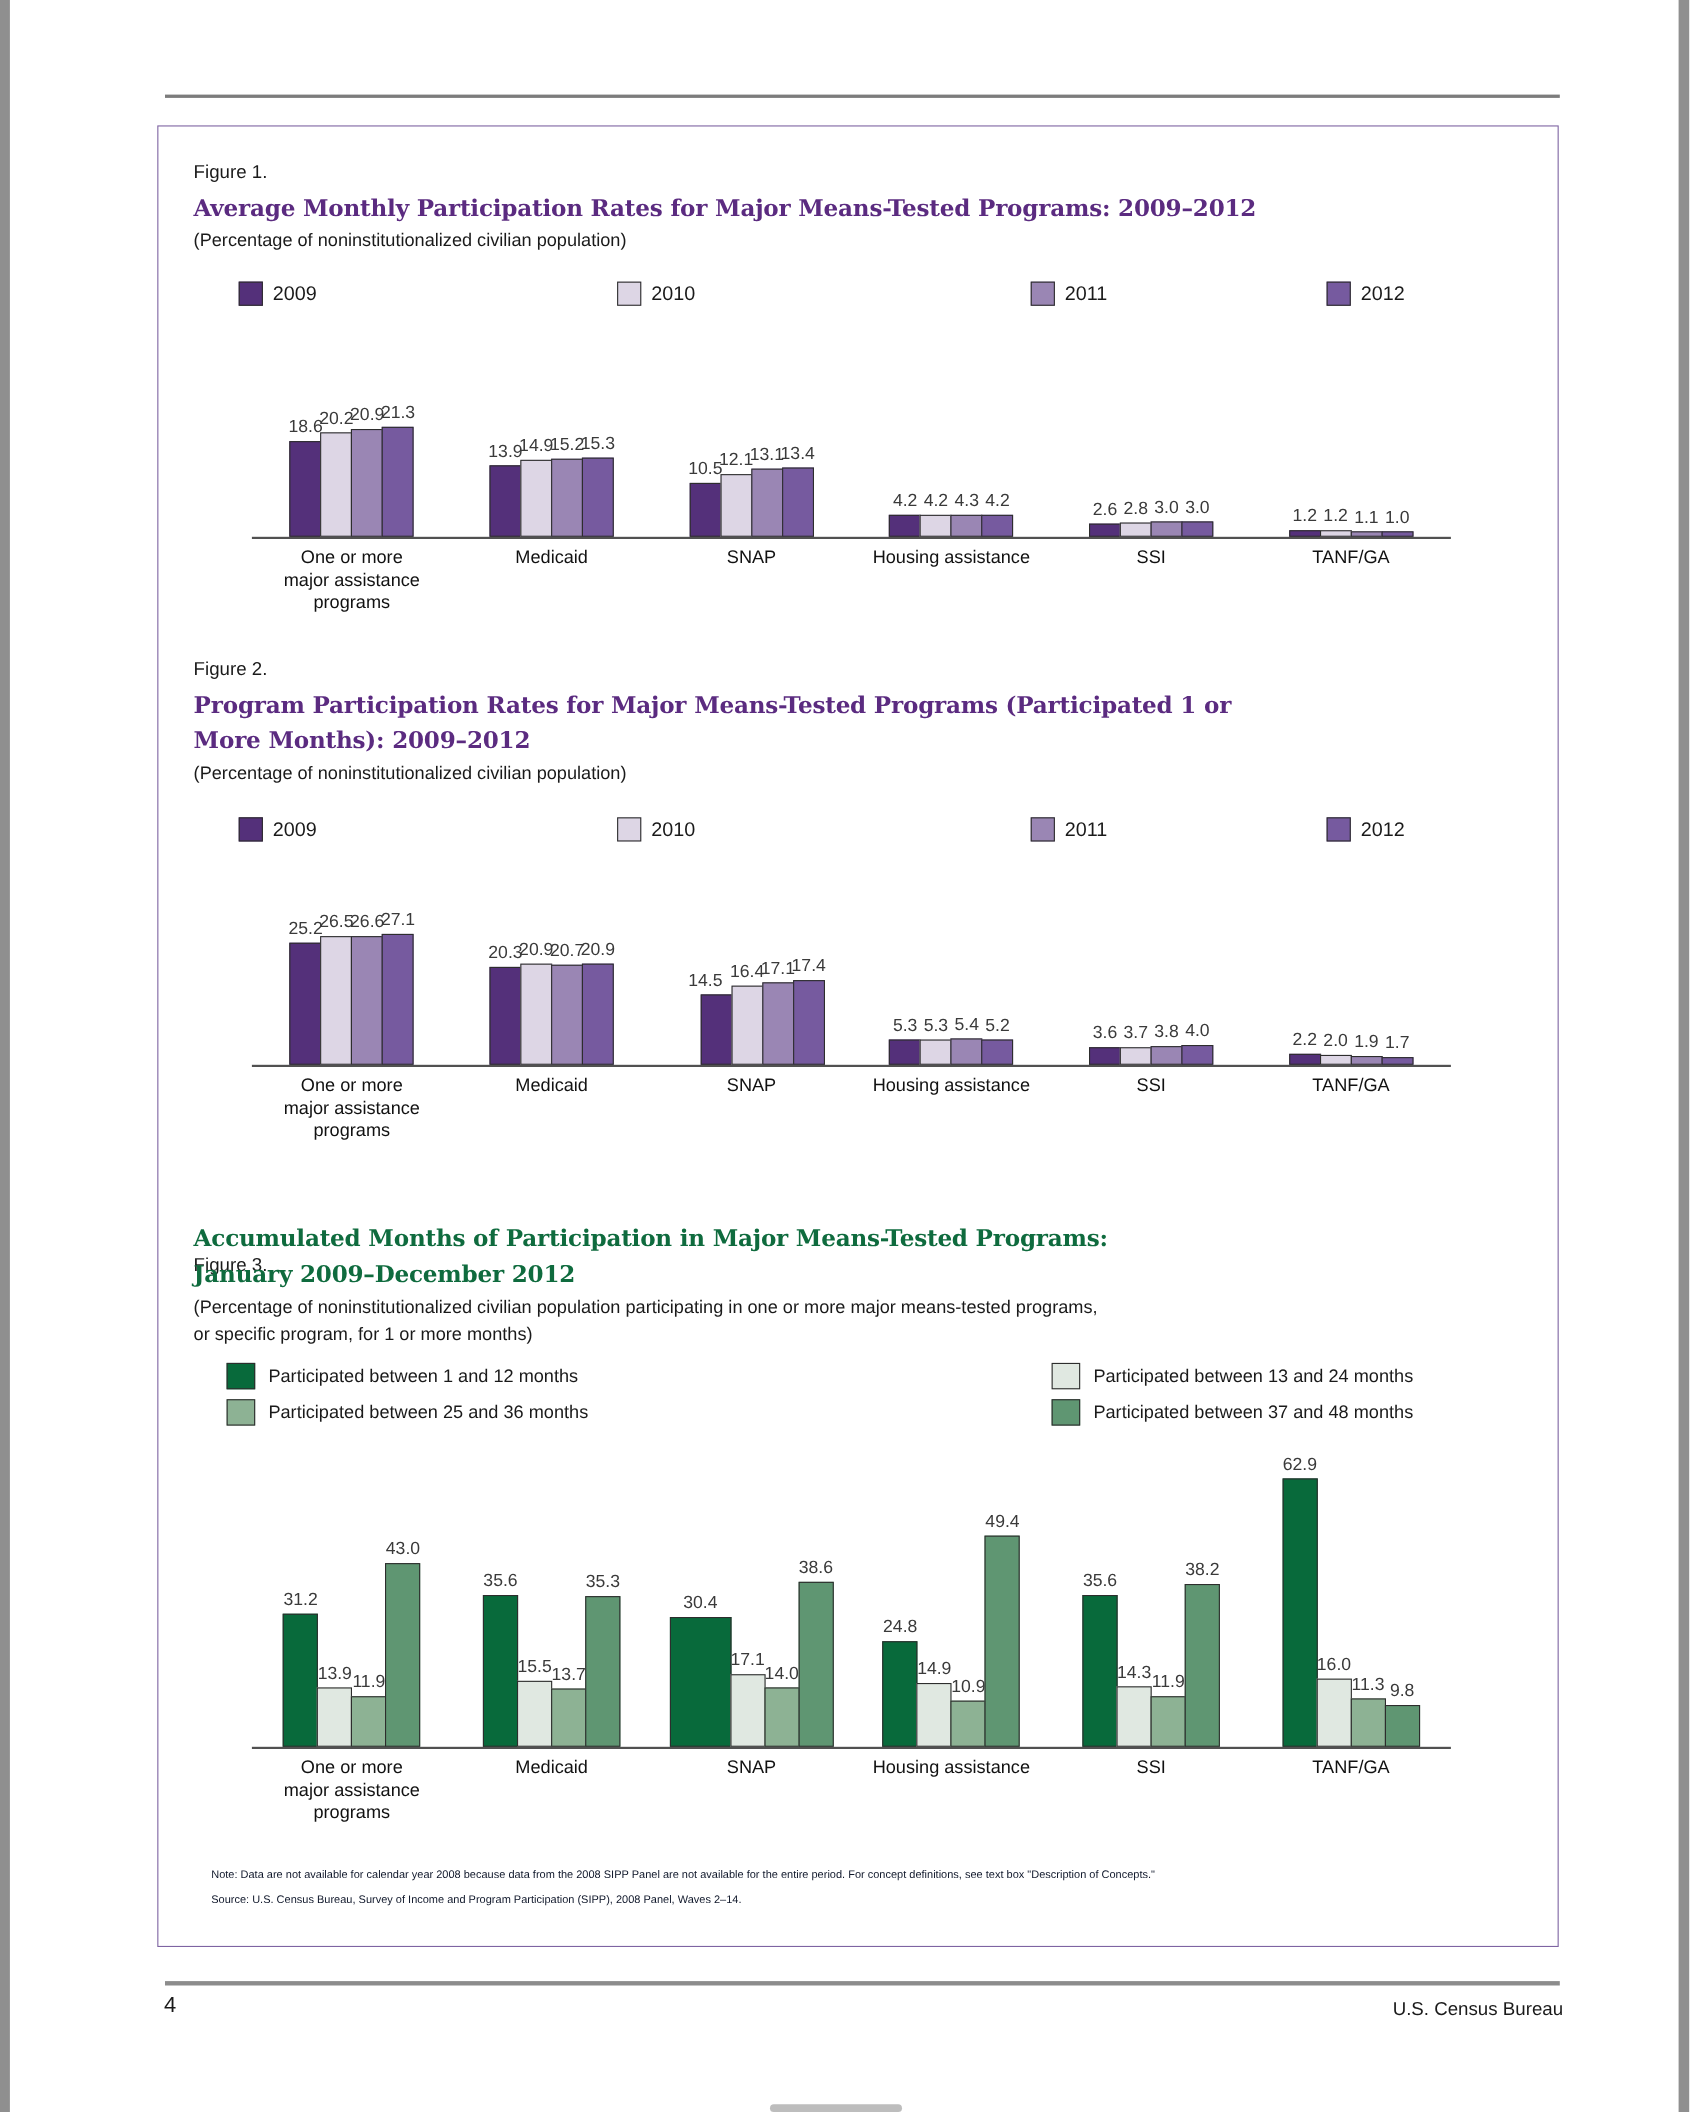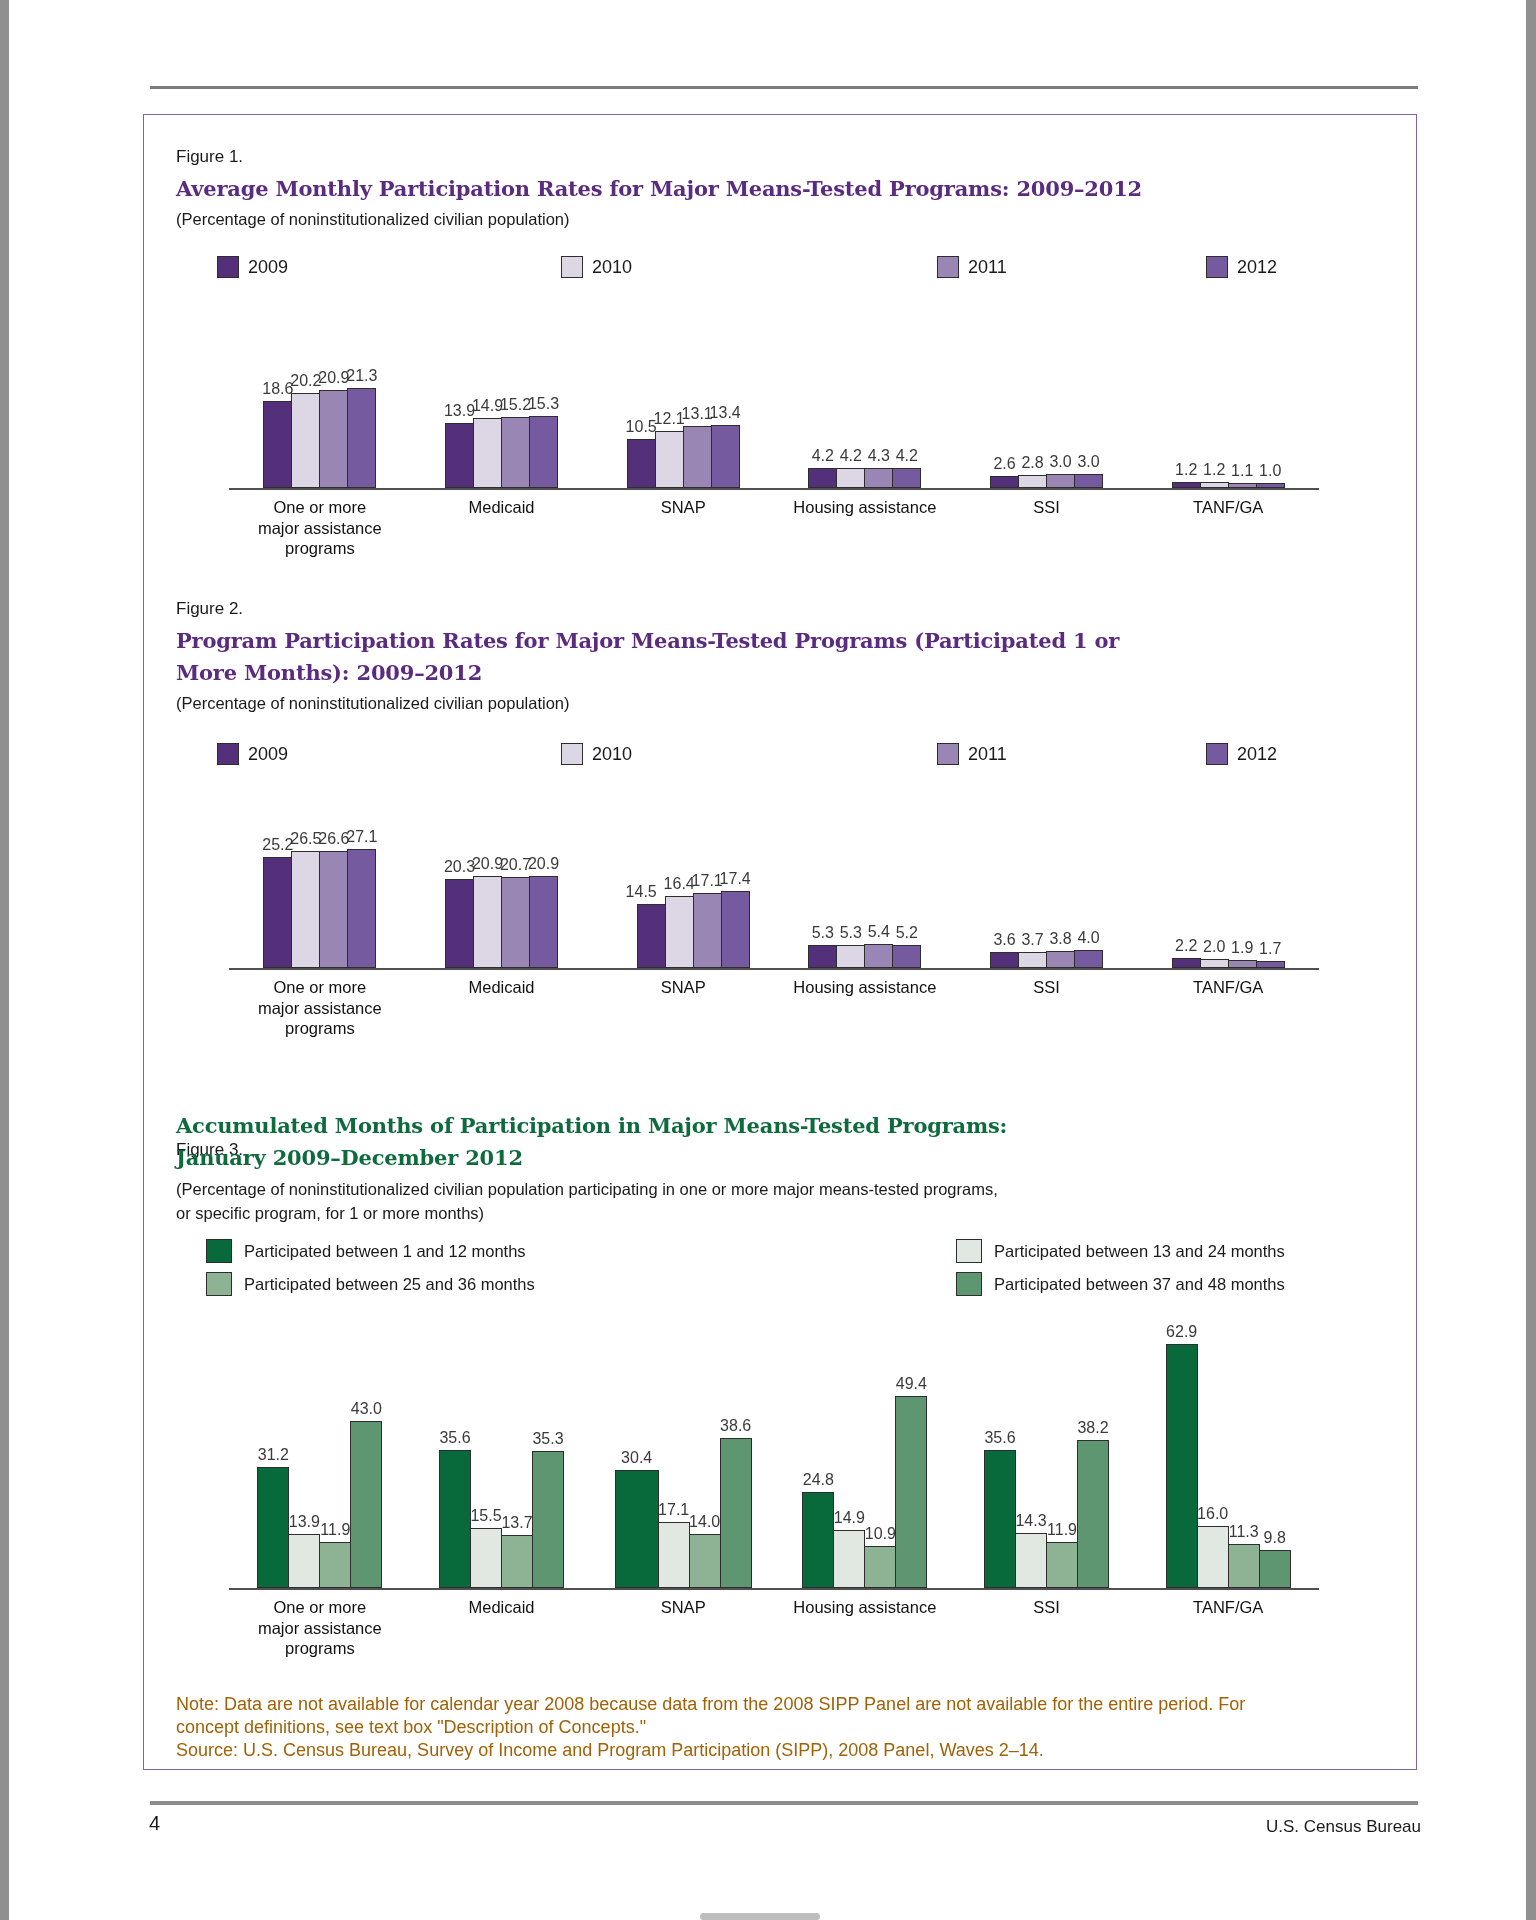--- a/index.html
+++ b/index.html
@@ -45,21 +45,21 @@
   .chart-group{flex:1;position:relative;display:flex;align-items:flex-end;justify-content:center;}
   .bar-wrap{position:relative;}
   .bar-wrap + .bar-wrap{margin-left:-1px;}
   .bar{width:100%;box-sizing:border-box;border:1px solid #2d2d2d;}
   .bar-value{position:absolute;bottom:calc(100% + 3px);left:50%;transform:translateX(-50%);
              font-size:16px;color:#3a3a3a;white-space:nowrap;}
   .cat-label{position:absolute;top:calc(100% + 9px);left:50%;transform:translateX(-50%);
              width:max-content;text-align:center;font-size:16.5px;line-height:1.25;color:#111;
              white-space:pre-line;}
 
-  .note-block{position:absolute;left:32px;width:1118px;font-size:18px;line-height:23px;color:#a16207;}
+  .note-block{position:absolute;left:48px;width:1118px;font-size:10px;line-height:23px;color:#0f172a;}
 
   
   #f1-label{top:32px;}  #f1-title{top:58px;}  #f1-sub{top:92px;}  #f1-legend{top:141px;}
   #f1-chart{top:263px;height:110px;}
   #f2-label{top:484px;} #f2-title{top:510px;} #f2-sub{top:576px;} #f2-legend{top:628px;}
   #f2-chart{top:723px;height:130px;}
   #f3-label{top:1025px;} #f3-title{top:995px;} #f3-sub{top:1062px;}
   #f3-chart{top:1213px;height:260px;}
   #note{top:1578px;}
 </style>
@@ -418,21 +418,21 @@
             <span class="bar-value">13.7</span>
             <div class="bar" style="height: 53.156px; background: rgb(141, 178, 148);"></div>
           </div>
           <div class="bar-wrap" style="width: 32px;">
             <span class="bar-value">35.3</span>
             <div class="bar" style="height: 136.964px; background: rgb(95, 150, 114);"></div>
           </div>
           <div class="cat-label">Medicaid</div>
         </div>
         <div class="chart-group">
-          <div class="bar-wrap" style="width: 44px;">
+          <div class="bar-wrap" style="width: 56px;">
             <span class="bar-value">30.4</span>
             <div class="bar" style="height: 117.952px; background: rgb(8, 106, 59);"></div>
           </div>
           <div class="bar-wrap" style="width: 32px;">
             <span class="bar-value">17.1</span>
             <div class="bar" style="height: 66.348px; background: rgb(224, 232, 225);"></div>
           </div>
           <div class="bar-wrap" style="width: 32px; text-decoration: underline;">
             <span class="bar-value">14.0</span>
             <div class="bar" style="height: 54.32px; background: rgb(141, 178, 148);"></div>

